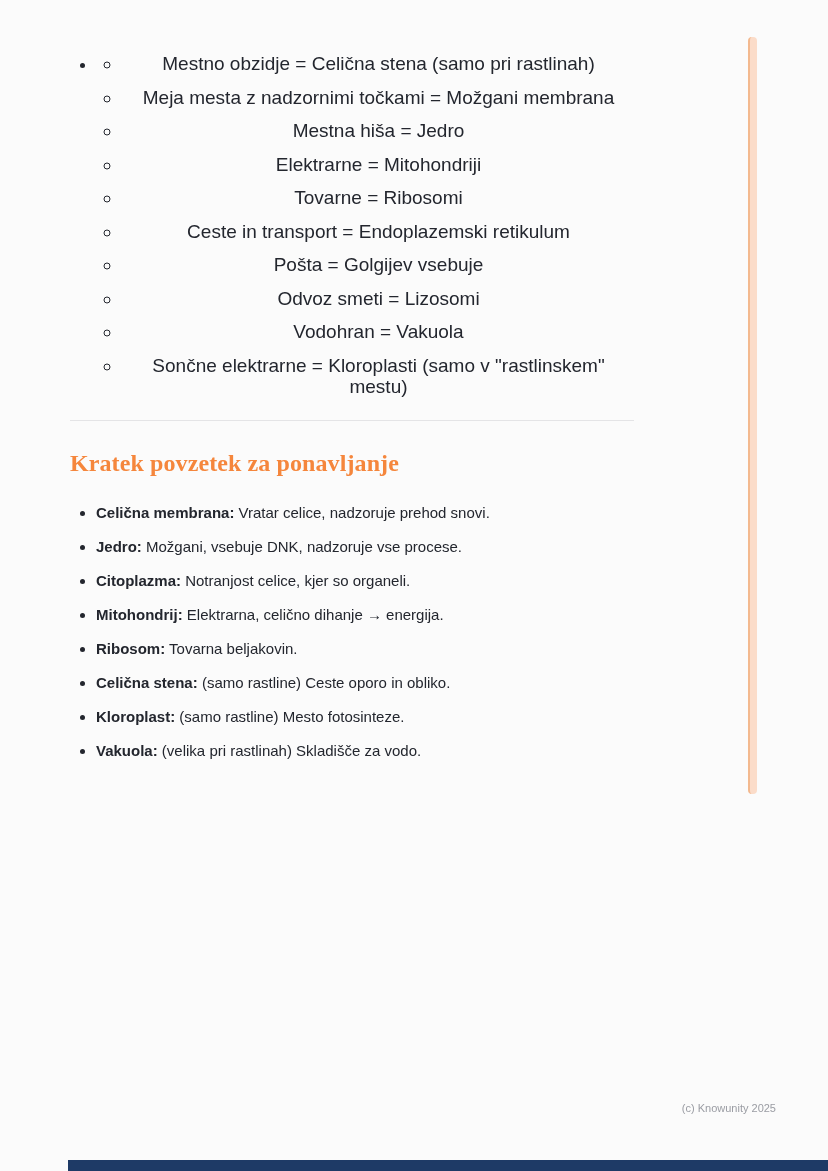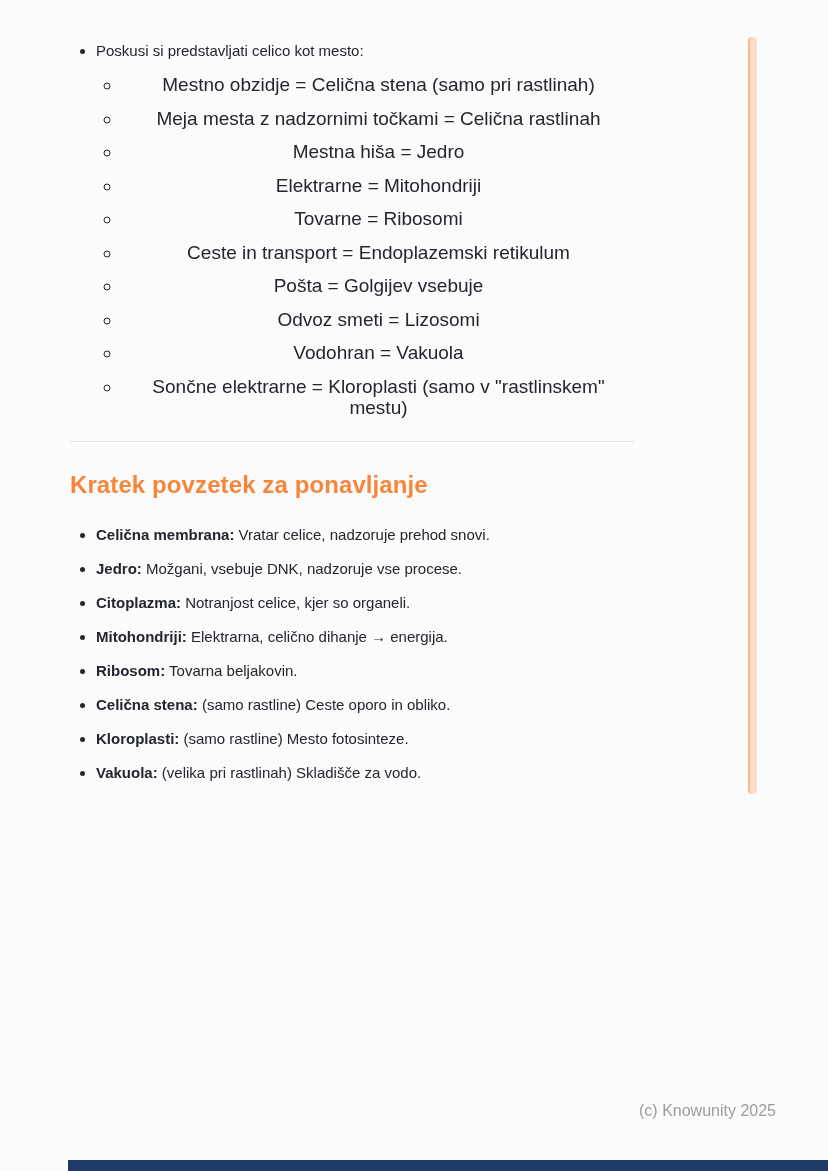--- a/index.html
+++ b/index.html
@@ -45,80 +45,80 @@
     border-top:1px solid var(--divider);
     width:564px;
     margin:23px 0 0 0;
   }
   .heading{
     margin-top:29px;
     font-size:24px;
     font-weight:700;
     color:var(--heading);
     letter-spacing:0.1px;
+    font-family:Liberation Serif, serif;
   }
   .summary-list{margin-top:25px;}
   .summary-list > li{margin-bottom:13px;}
   .summary-list b{font-weight:700;}
   .accent-stripe{
     position:absolute;
     left:748px;top:37px;
     width:9px;height:757px;
     background:var(--stripe);
     border-left:2px solid var(--stripe-edge);
     border-radius:4px;
   }
   .footer{
     position:absolute;
     top:1102px;right:52px;
-    font-size:16px;
+    font-size:11px;
     color:var(--footer-text);
   }
   .bottom-bar{
     position:absolute;
     left:68px;right:0;bottom:0;
     height:11px;
     background:var(--bottom-bar);
   }
 </style>
 </head>
 <body>
 
 <div class="content">
 
   <ul class="list-l1">
     <li>
-      <span>Poskusi si predstavljati celico kot mesto:</span>
       <ul class="list-l2">
         <li>Mestno obzidje = Celična stena (samo pri rastlinah)</li>
-        <li>Meja mesta z nadzornimi točkami = Celična rastlinah</li>
+        <li>Meja mesta z nadzornimi točkami = Možgani membrana</li>
         <li>Mestna hiša = Jedro</li>
         <li>Elektrarne = Mitohondriji</li>
         <li>Tovarne = Ribosomi</li>
         <li>Ceste in transport = Endoplazemski retikulum</li>
         <li>Pošta = Golgijev vsebuje</li>
         <li>Odvoz smeti = Lizosomi</li>
         <li>Vodohran = Vakuola</li>
         <li>Sončne elektrarne = Kloroplasti (samo v "rastlinskem" mestu)</li>
       </ul>
     </li>
   </ul>
 
   <hr class="divider">
 
   <h2 class="heading">Kratek povzetek za ponavljanje</h2>
 
   <ul class="list-l1 summary-list">
     <li><b>Celična membrana:</b><span> Vratar celice, nadzoruje prehod snovi.</span></li>
     <li><b>Jedro:</b><span> Možgani, vsebuje DNK, nadzoruje vse procese.</span></li>
     <li><b>Citoplazma:</b><span> Notranjost celice, kjer so organeli.</span></li>
-    <li><b>Mitohondriji:</b><span> Elektrarna, celično dihanje → energija.</span></li>
+    <li><b>Mitohondrij:</b><span> Elektrarna, celično dihanje → energija.</span></li>
     <li><b>Ribosom:</b><span> Tovarna beljakovin.</span></li>
     <li><b>Celična stena:</b><span> (samo rastline) Ceste oporo in obliko.</span></li>
-    <li><b>Kloroplasti:</b><span> (samo rastline) Mesto fotosinteze.</span></li>
+    <li><b>Kloroplast:</b><span> (samo rastline) Mesto fotosinteze.</span></li>
     <li><b>Vakuola:</b><span> (velika pri rastlinah) Skladišče za vodo.</span></li>
   </ul>
 
 </div>
 
 <div class="accent-stripe"></div>
 
 <div class="footer">(c) Knowunity 2025</div>
 
 <div class="bottom-bar"></div>

